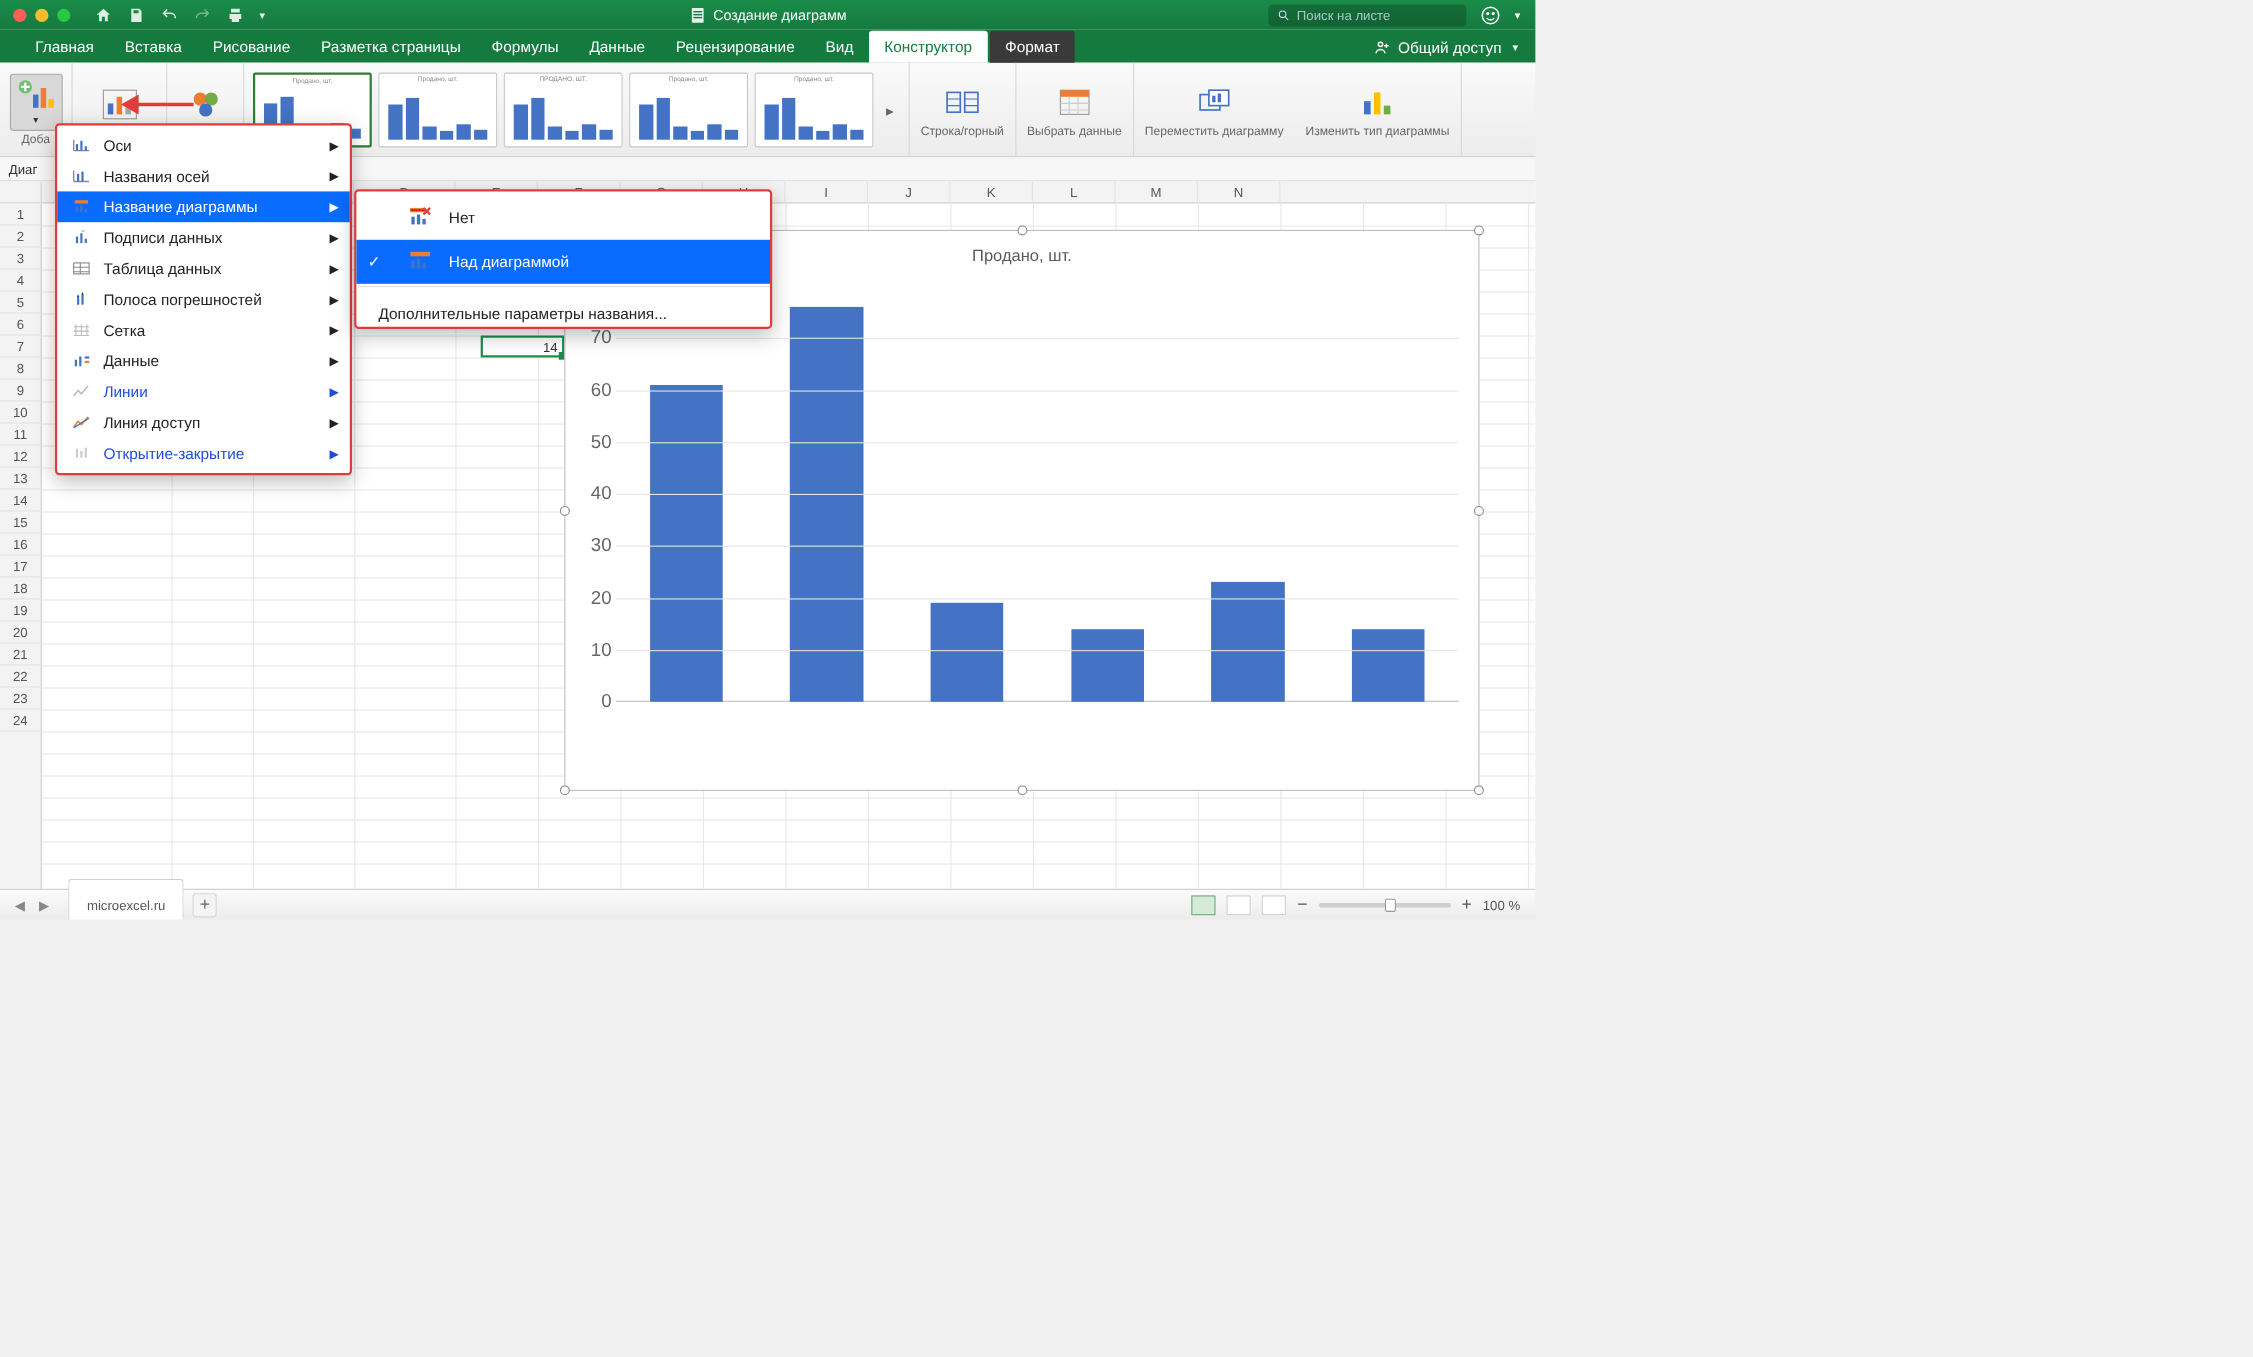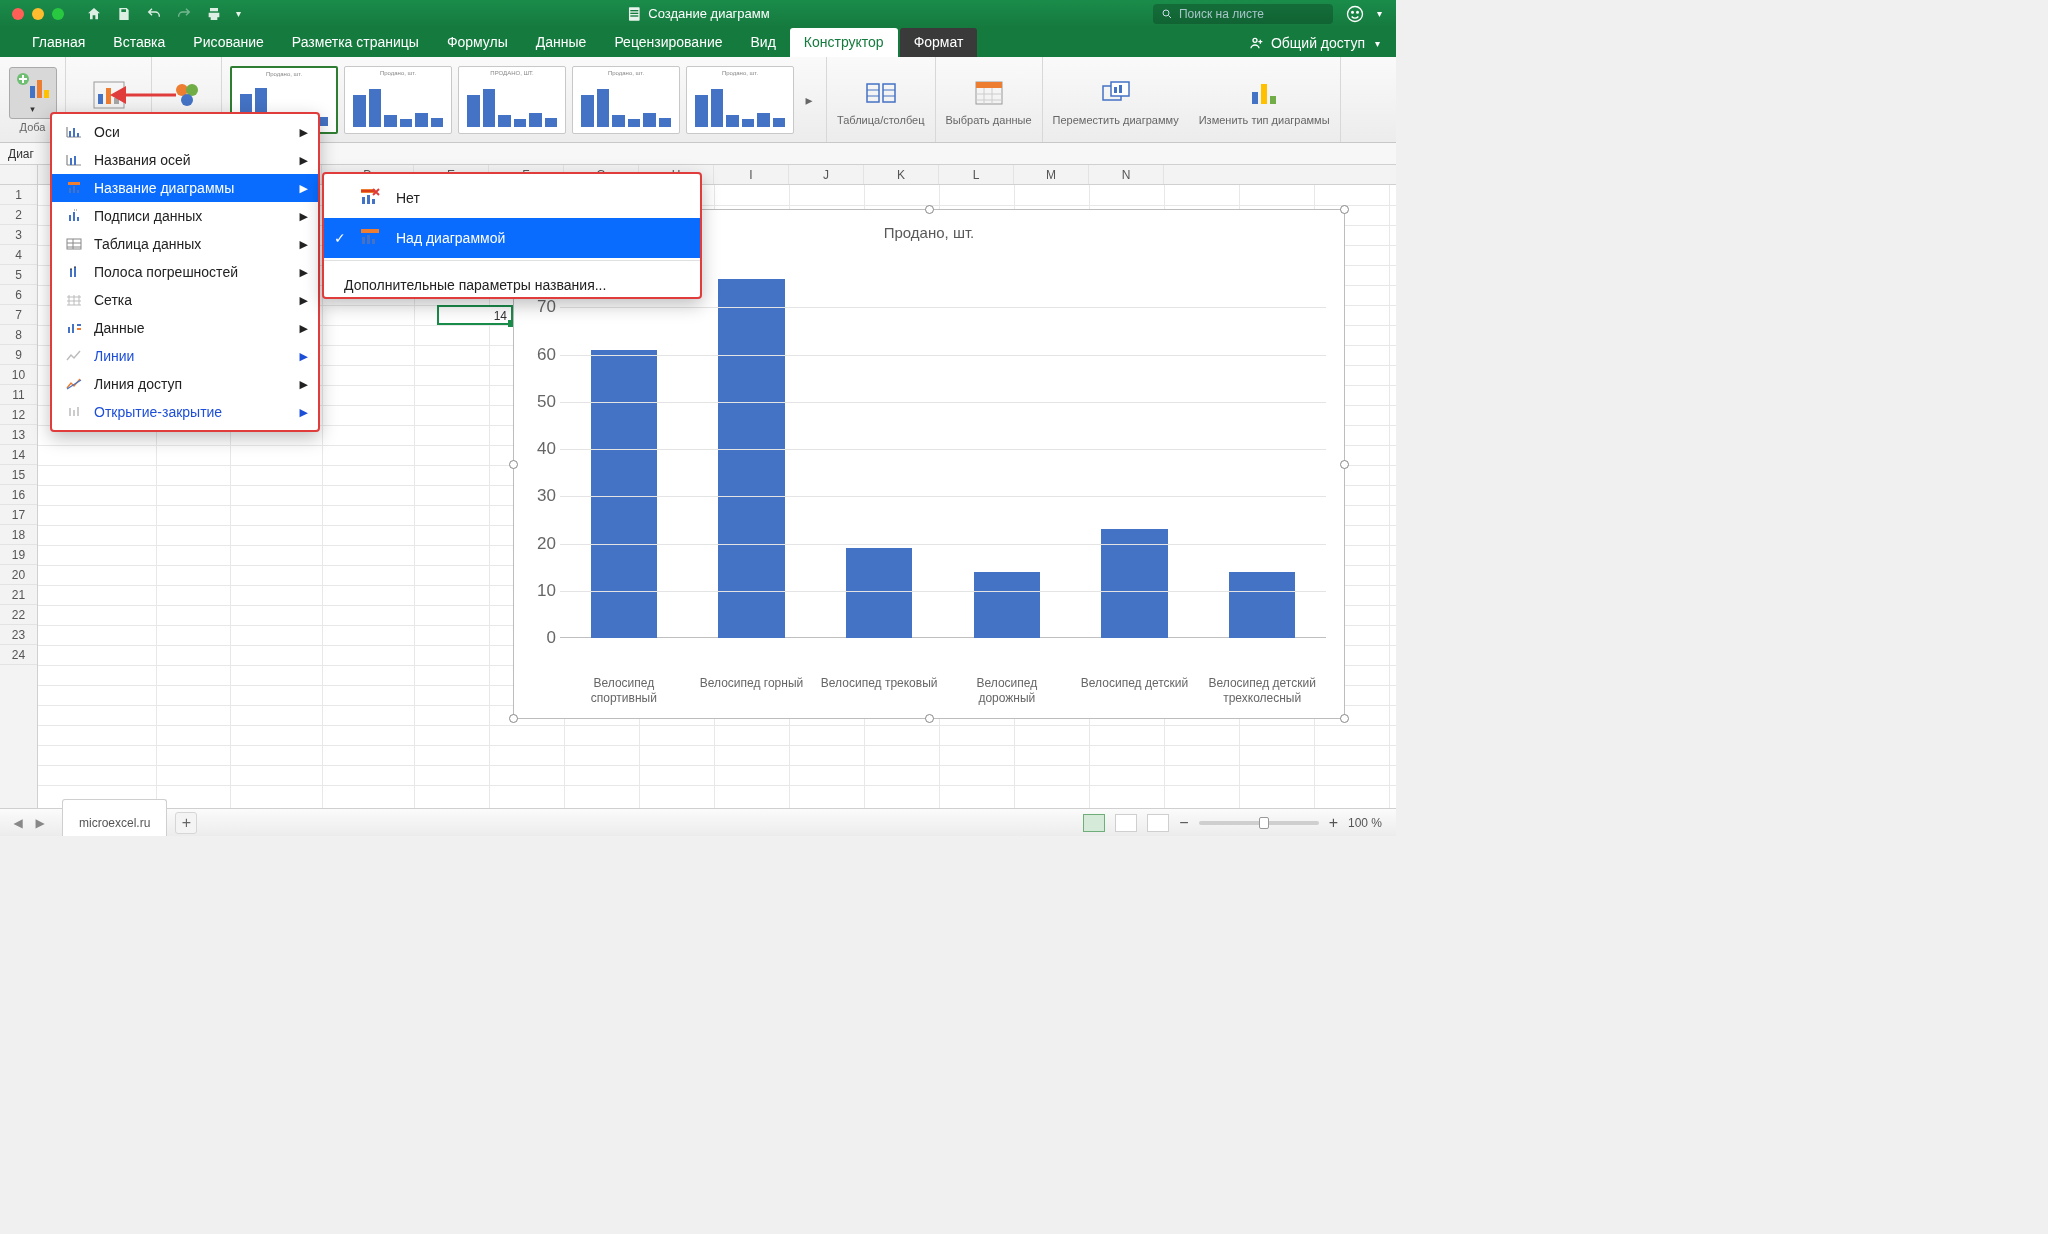--- a/index.html
+++ b/index.html
@@ -78,21 +78,21 @@
 
 
 .menu { position:absolute; background:#fff; border:2px solid #e03c3c; border-radius:4px; box-shadow:0 6px 18px rgba(0,0,0,.25); z-index:50; padding:4px 0; min-width:270px;}
 .menu .item { display:flex; align-items:center; height:28px; padding:0 28px 0 12px; font-size:14px; color:#222; position:relative; cursor:pointer;}
 .menu .item.disabled { color:#1d4ed8; }
 .menu .item.sel { background:#0a6cff; color:#fff; }
 .menu .item .arr { position:absolute; right:10px; font-size:11px; color:inherit;}
 .menu .item .mic { width:20px; height:16px; margin-right:10px; display:flex; align-items:center; justify-content:center;}
 .submenu { left:322px; top:172px; min-width:380px;}
 .submenu .check { position:absolute; left:10px; color:#fff; font-size:14px;}
-.submenu .item { padding-left:34px; height:40px;}
+.submenu .item { padding-left:46px; height:40px;}
 .submenu .item.short{height:30px;align-items:flex-end;}
 .submenu .sep { height:1px; background:#e0e0e0; margin:2px 0;}
 .submenu .mic2 { width:26px; height:20px; margin-right:12px;}
 .red-arrow { position:absolute; left:108px; top:80px; z-index:60; pointer-events:none;}
 .status { position:absolute; left:0; right:0; bottom:0; height:28px; background:linear-gradient(#fbfbfb,#ececec); border-top:1px solid #cfcfcf; display:flex; align-items:center; font-size:12px; color:#555;}
 .status .tabs2 { display:flex; align-items:center; gap:2px; margin-left:8px;}
 .nav-btn { width:20px; height:20px; display:flex; align-items:center; justify-content:center; color:#888;}
 .sheet-tab { background:#fff; border:1px solid #cfcfcf; border-bottom:none; padding:16px 16px; border-radius:3px 3px 0 0; margin-left:10px;}
 .add-sheet { width:22px; height:22px; display:flex; align-items:center; justify-content:center; background:#f4f4f4; border:1px solid #d6d6d6; border-radius:3px; margin-left:6px; font-size:16px; color:#666;}
 .status .right { margin-left:auto; display:flex; align-items:center; gap:10px; padding-right:14px;}
@@ -278,21 +278,21 @@
   </div>
 
   <div class="rgroup">
       <div class="big-btn">
         <svg width="34" height="30" viewBox="0 0 34 30">
           <rect x="3" y="6" width="12" height="18" fill="none" stroke="#4472c4" stroke-width="1.5"></rect>
           <rect x="19" y="6" width="12" height="18" fill="none" stroke="#4472c4" stroke-width="1.5"></rect>
           <path d="M3 12h12M3 18h12M19 12h12M19 18h12" stroke="#4472c4"></path>
         </svg>
       </div>
-      <div class="lbl">Таблица/столбец</div>
+      <div class="lbl">Строка/горный</div>
     </div>
   <div class="rgroup">
       <div class="big-btn">
         <svg width="34" height="30" viewBox="0 0 34 30">
           <rect x="4" y="4" width="26" height="22" fill="none" stroke="#999"></rect>
           <rect x="4" y="4" width="26" height="6" fill="#ed7d31"></rect>
           <path d="M4 16h26M4 22h26M12 10v16M20 10v16" stroke="#ccc"></path>
         </svg>
       </div>
       <div class="lbl">Выбрать данные</div>
@@ -469,28 +469,20 @@
           </div>
         </div>
     <div class="grid-h" style="top: 87.5%;"></div>
         <div class="grid-h" style="top: 75%;"></div>
         <div class="grid-h" style="top: 62.5%;"></div>
         <div class="grid-h" style="top: 50%;"></div>
         <div class="grid-h" style="top: 37.5%;"></div>
         <div class="grid-h" style="top: 25%;"></div>
         <div class="grid-h" style="top: 12.5%;"></div>
       </div>
-    <div class="xlabels" id="xlabels">
-        <div>Велосипед спортивный</div>
-        <div>Велосипед горный</div>
-        <div>Велосипед трековый</div>
-        <div>Велосипед дорожный</div>
-        <div>Велосипед детский</div>
-        <div>Велосипед детский трехколесный</div>
-      </div>
   </div>
 </div>
 
 <svg class="red-arrow" width="70" height="30" viewBox="0 0 70 30">
   <path d="M68 15 L10 15" stroke="#e03c3c" stroke-width="3"></path>
   <path d="M2 15 L18 6 L18 24 Z" fill="#e03c3c"></path>
 </svg>
 
 <div class="menu" id="menu1" style="left:50px; top:112px;">
     <div class="item">

